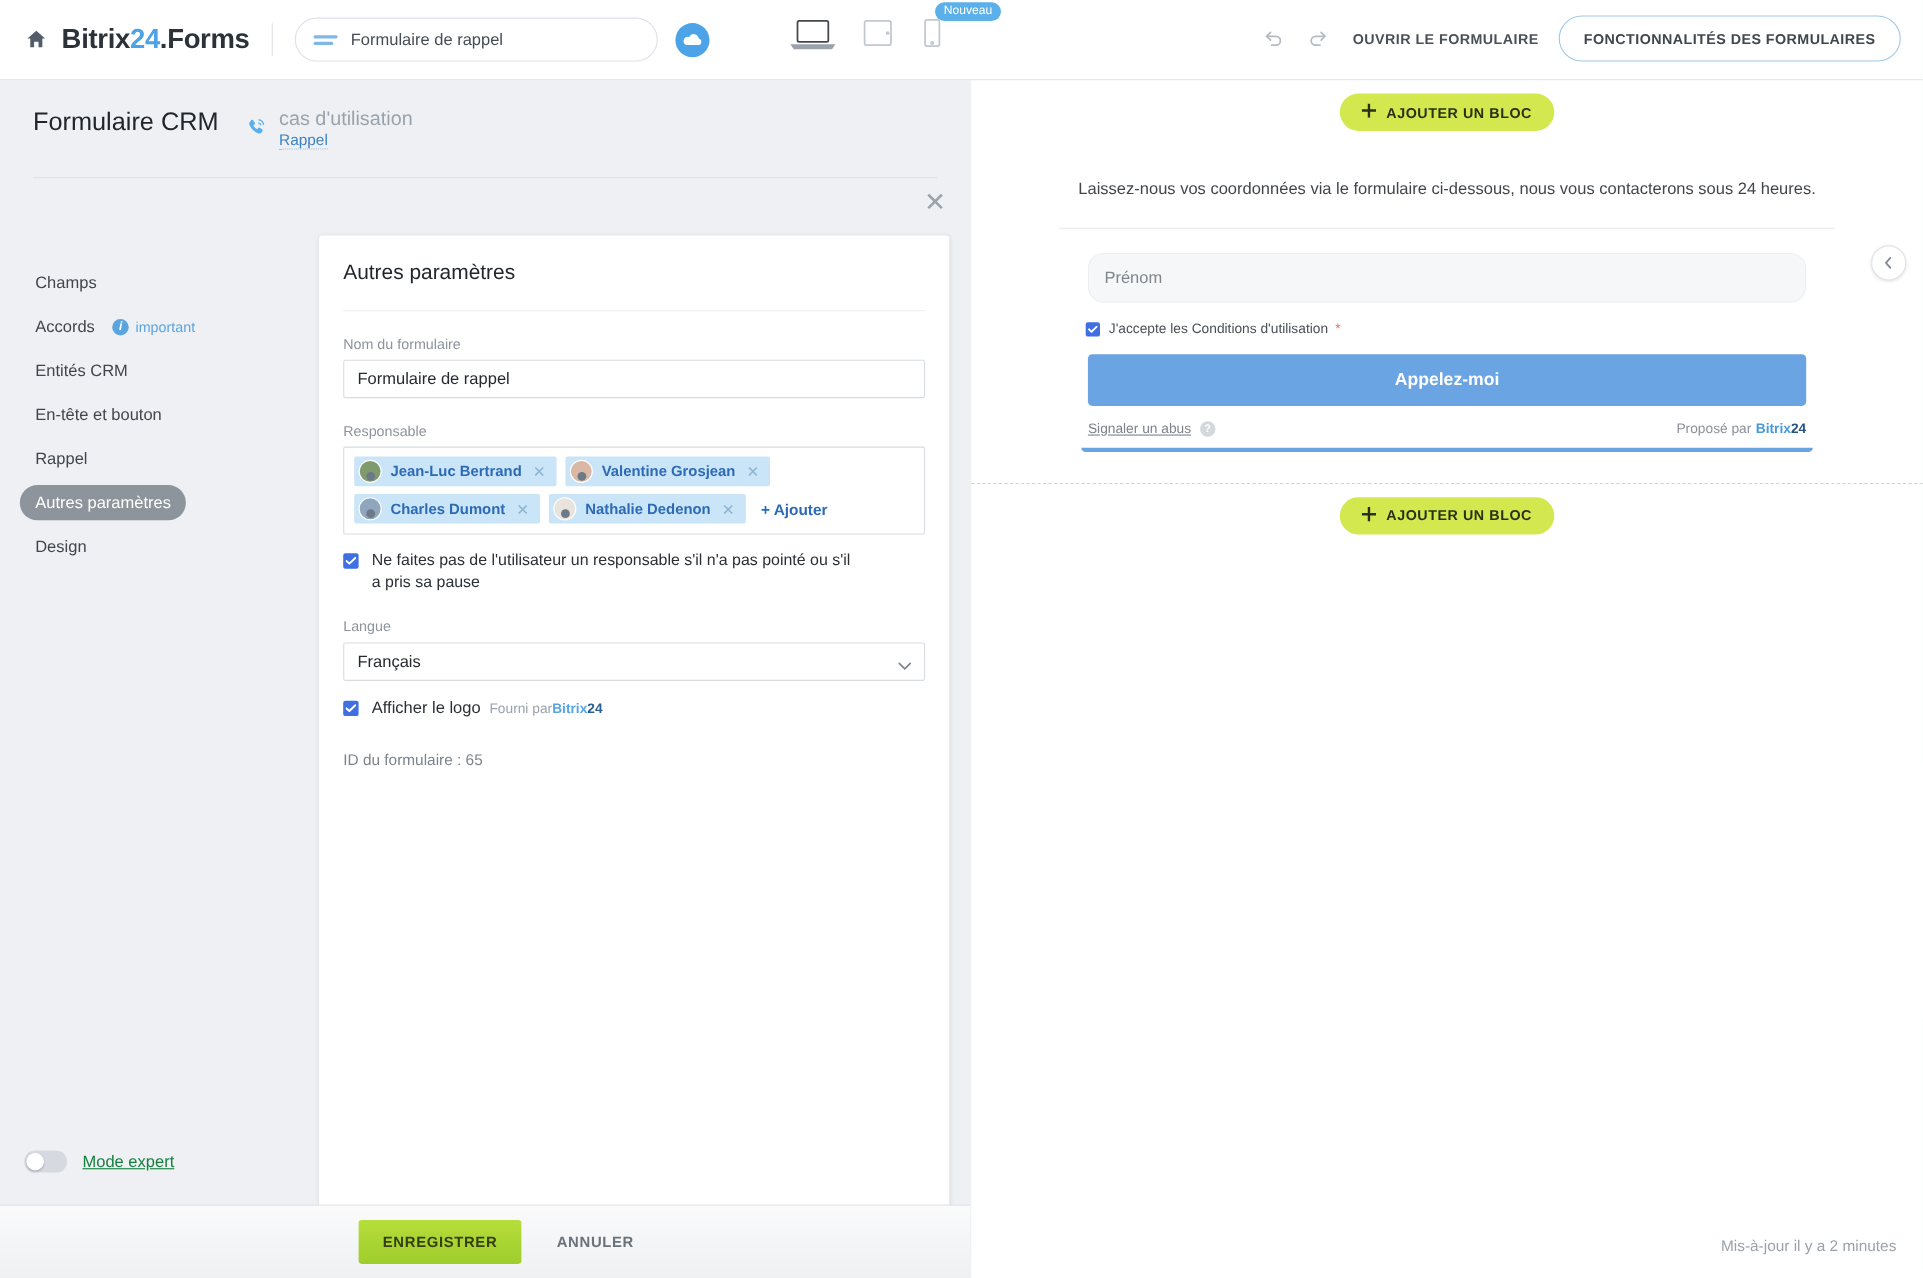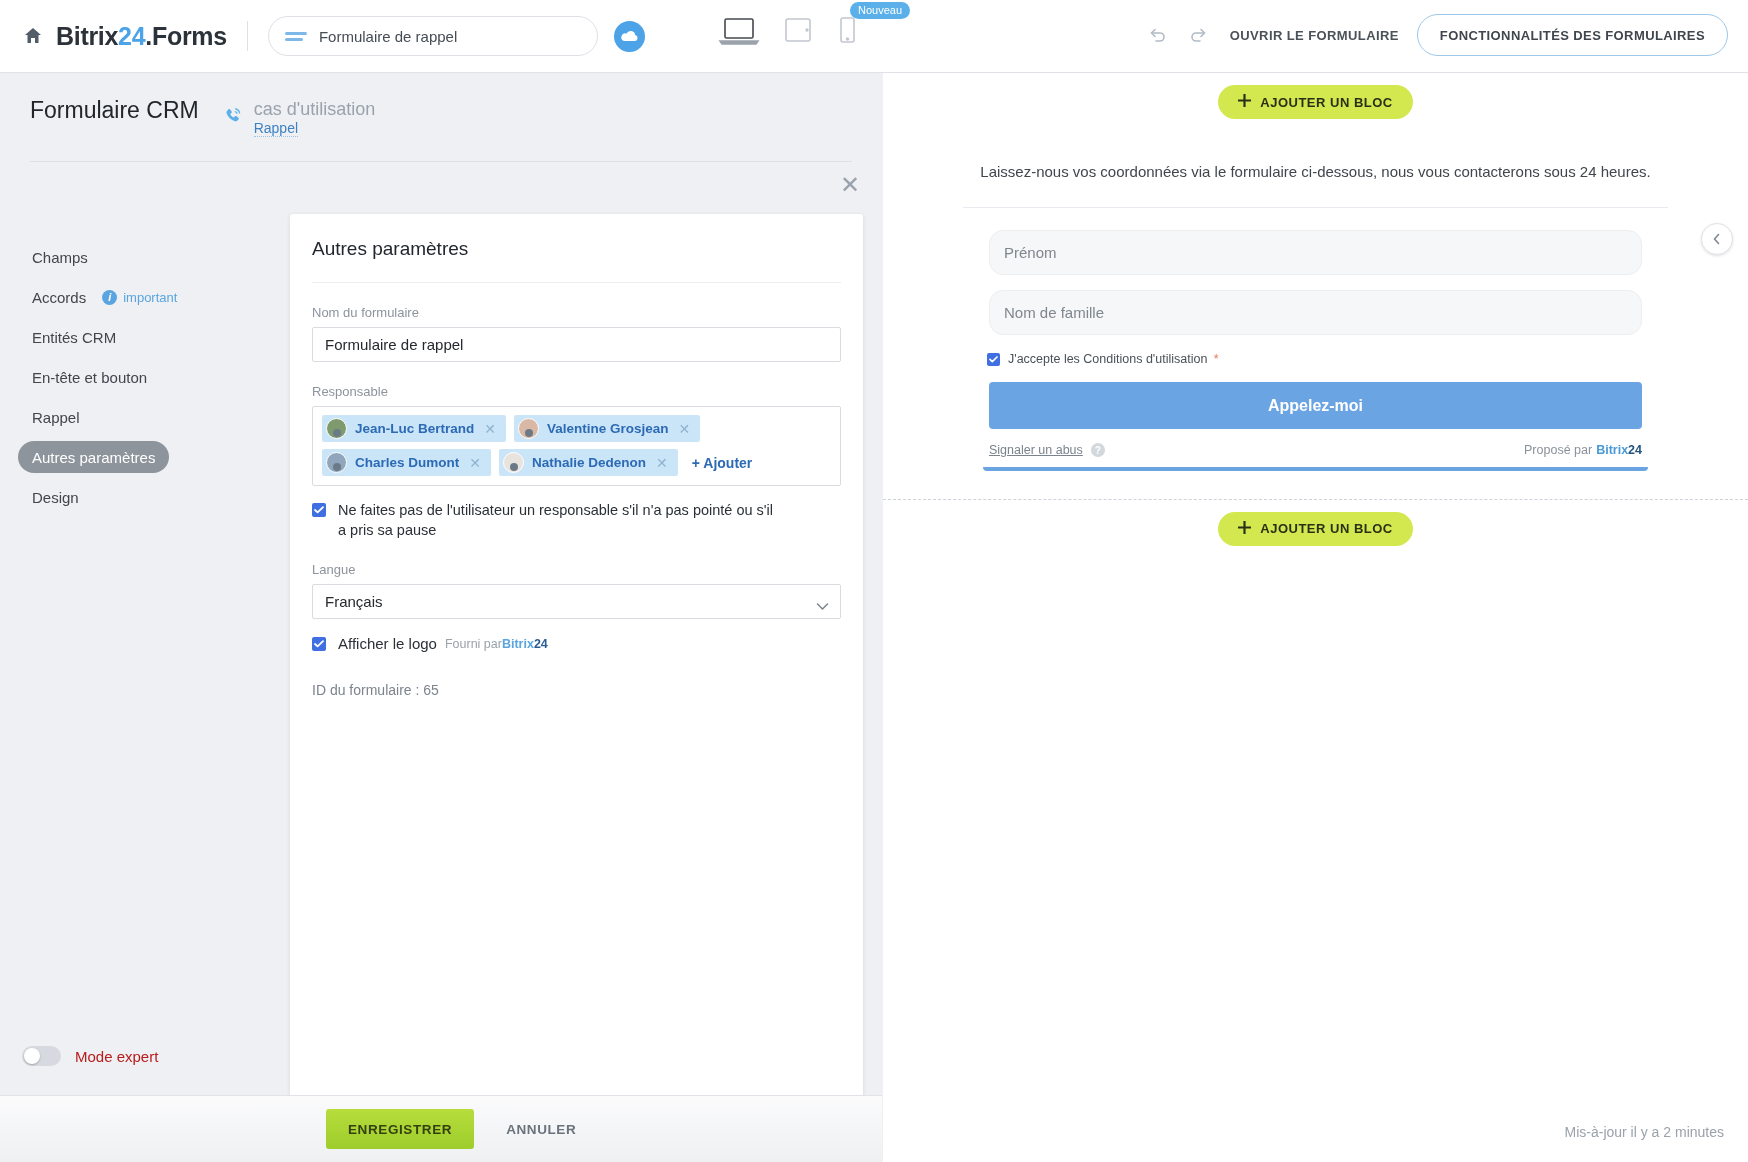--- a/index.html
+++ b/index.html
@@ -160,21 +160,21 @@
   .toggle {
     width: 39px; height: 20px; border-radius: 10px;
     background: #d6dae0; position: relative; cursor: pointer;
   }
   .toggle::after {
     content: ""; position: absolute; left: 2px; top: 2px;
     width: 16px; height: 16px; border-radius: 50%;
     background: #fff;
     box-shadow: 0 1px 2px rgba(0,0,0,.25);
   }
-  .expert-label { margin-left: 14px; font-size: 15px; color: #b91c1c; }
+  .expert-label { margin-left: 14px; font-size: 15px; color: #15803d; text-decoration: underline; }
 
   
   .card {
     position: absolute; left: 290px; top: 141px;
     width: 573px; height: 954px;
     background: #fff;
     border-radius: 3px 3px 0 0;
     box-shadow: 0 1px 4px rgba(0,0,0,.10);
     padding: 24px 22px 0 22px;
   }
@@ -600,23 +600,20 @@
     </div>
 
     <div class="pform">
       <div class="pform-sub">Laissez-nous vos coordonnées via le formulaire ci-dessous, nous vous contacterons sous 24 heures.</div>
       <div class="pform-rule"></div>
 
       <div class="pfields">
         <div class="pfield">
           <span>Prénom</span>
         </div>
-        <div class="pfield">
-          <span>Nom de famille</span>
-        </div>
       </div>
 
       <div class="accept-row">
         <span class="cbox-sm">
           <svg width="9" height="7" viewBox="0 0 9 7" fill="none" stroke="#fff" stroke-width="1.7" stroke-linecap="round" stroke-linejoin="round">
               <path d="M1 3.4 L3.3 5.6 L8 1"></path>
             </svg>
         </span>
         <span class="accept-text"><span>J'accepte les Conditions d'utilisation</span> <span class="req">*</span></span>
       </div>

